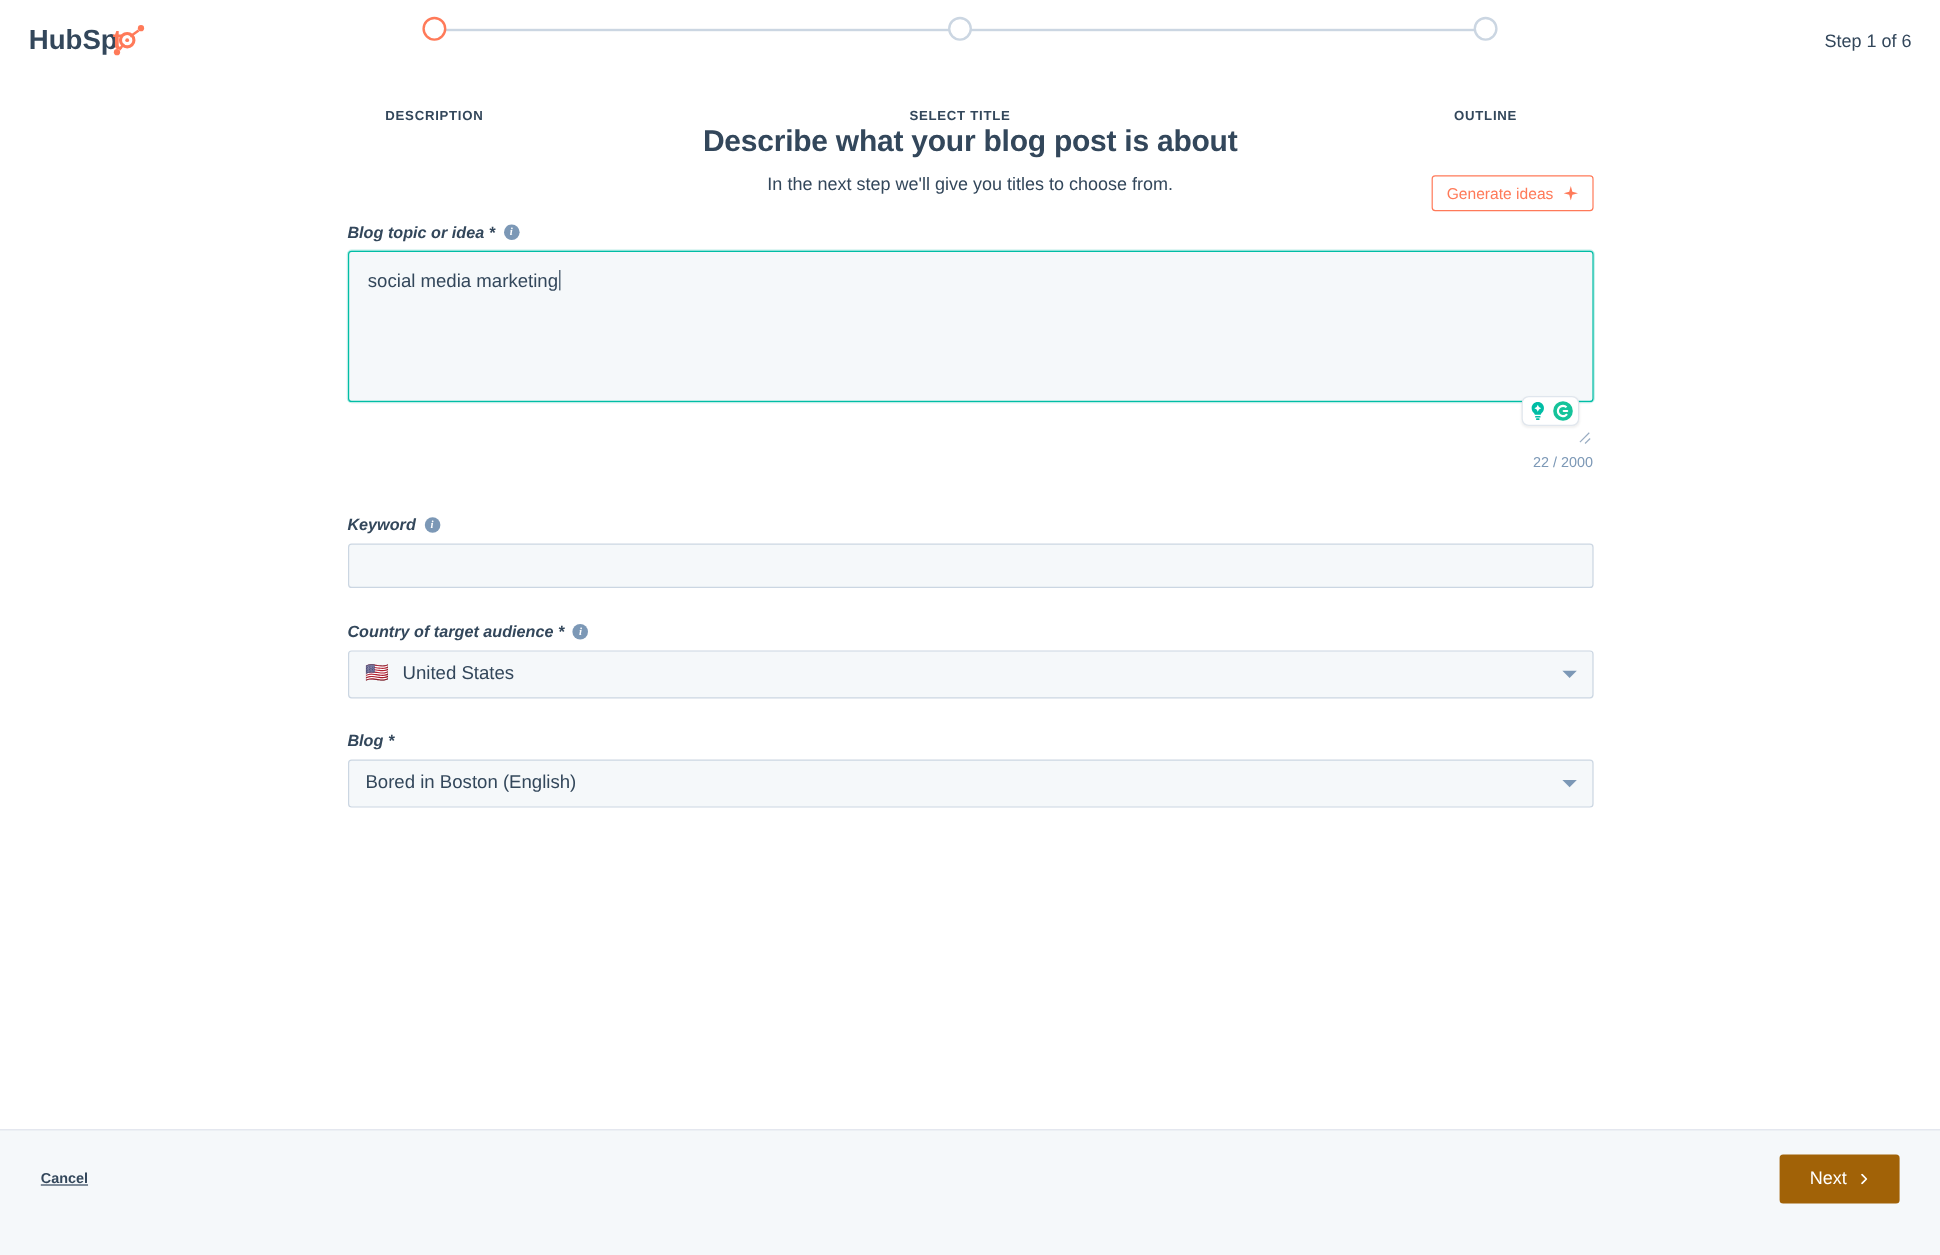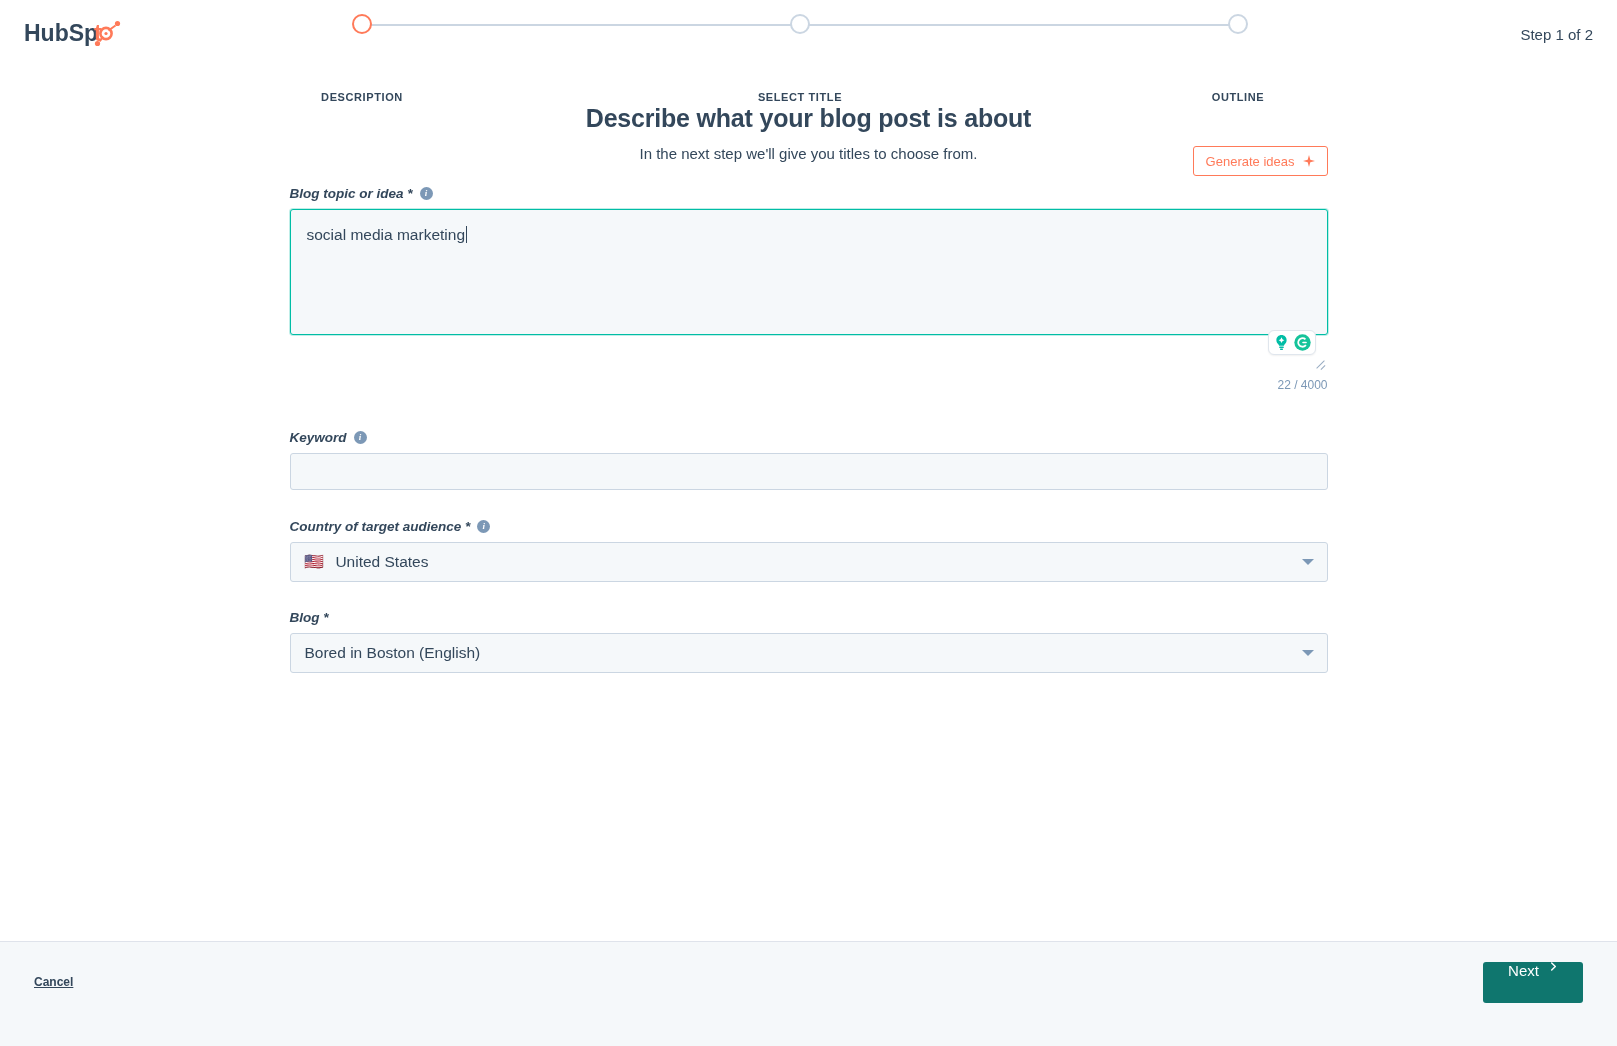--- a/index.html
+++ b/index.html
@@ -328,27 +328,28 @@
     text-decoration: underline;
     cursor: pointer;
   }
   .next-btn {
     position: absolute;
     right: 34px;
     top: 20px;
     height: 41px;
     min-width: 100px;
     padding: 0 8px;
-    background: #0f766e;
+    background: #a16207;
     border: none;
     border-radius: 3px;
     color: #ffffff;
     font-size: 15px;
     font-family: "Liberation Sans", sans-serif;
     display: inline-flex;
+    align-items: center;
     justify-content: center;
     gap: 10px;
     cursor: pointer;
   }
   .chev { width: 9px; height: 9px; display: block; }
 </style>
 </head>
 <body>
 
 <div class="page">
@@ -380,21 +381,21 @@
         <div class="step-dot"></div>
         <div class="step-label">SELECT TITLE</div>
       </div>
 
       <div class="step s3">
         <div class="step-dot"></div>
         <div class="step-label">OUTLINE</div>
       </div>
     </div>
 
-    <div class="step-count">Step 1 of 2</div>
+    <div class="step-count">Step 1 of 6</div>
   </div>
 
   <div class="main">
 
     <h1 class="title">Describe what your blog post is about</h1>
     <p class="subtitle">In the next step we'll give you titles to choose from.</p>
 
     <div class="form">
 
       <button class="generate-btn">
@@ -424,21 +425,21 @@
             <svg class="ta-icon" viewBox="0 0 20 20">
               <circle cx="10" cy="10" r="8.6" fill="#15c39a"></circle>
               <path d="M10 4.6a5.4 5.4 0 1 0 4.3 8.65l-1.5-1.1A3.55 3.55 0 1 1 10 6.4c.95 0 1.8.36 2.45.96l1.3-1.3A5.37 5.37 0 0 0 10 4.6z" fill="#ffffff"></path>
               <rect x="9.7" y="9.1" width="4.9" height="1.75" rx="0.87" fill="#ffffff"></rect>
             </svg>
           </div>
 
           <div class="resize-grip"></div>
         </div>
 
-        <div class="char-count">22 / 4000</div>
+        <div class="char-count">22 / 2000</div>
       </div>
 
       <div class="gap-1"></div>
 
       <div class="field">
         <div class="label-row">
           <span class="field-label">Keyword</span>
           <span class="info-icon">i</span>
         </div>
         <input class="text-input" type="text" placeholder="" style="">

